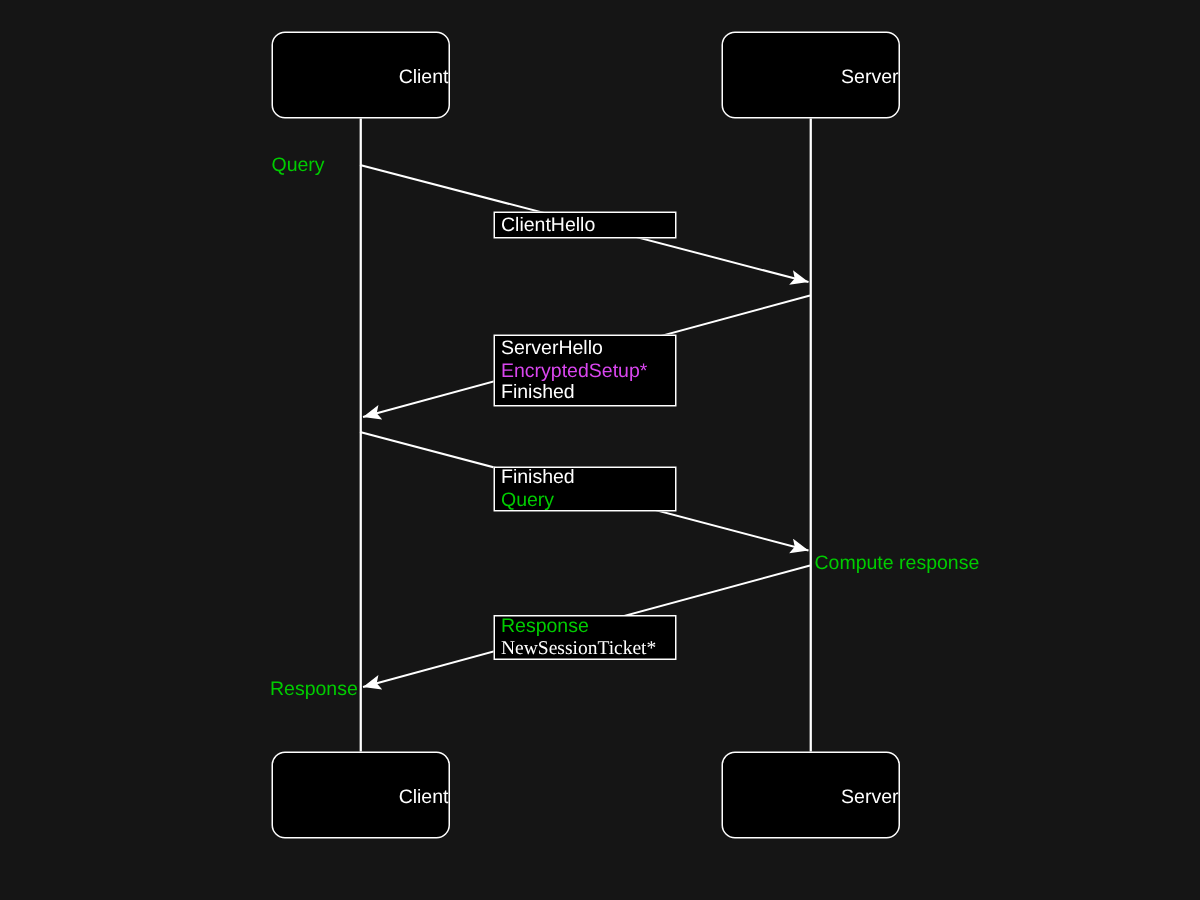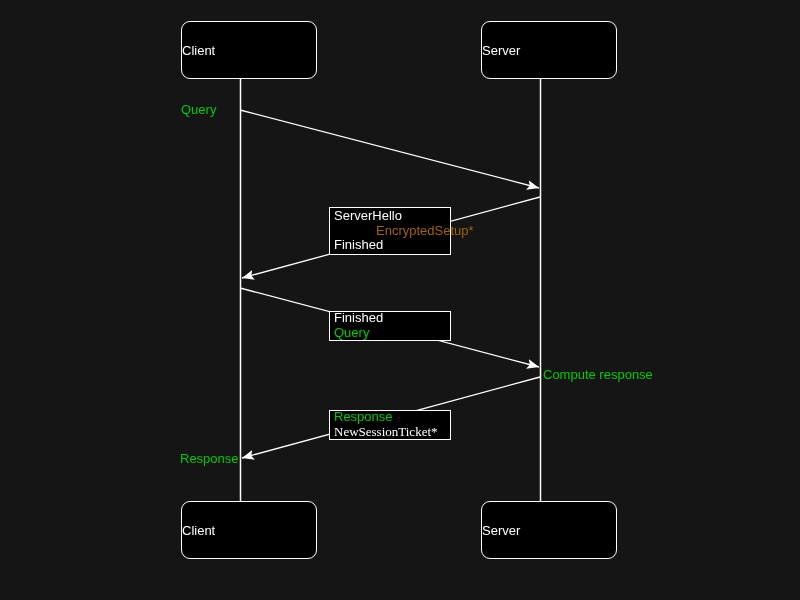--- a/index.html
+++ b/index.html
@@ -23,25 +23,25 @@
   .lines-svg {
     position: absolute; left: 0; top: 0;
     width: 800px; height: 600px;
   }
   .lines-svg line { stroke: var(--stroke); }
   .lines-svg .lifeline { stroke-width: 1.5; }
   .lines-svg .msg-arrow { stroke-width: 1.3; }
   .lines-svg marker path { fill: var(--stroke); }
   .actor-box {
     position: absolute;
-    width: 136px; height: 58px;
+    width: 119px; height: 58px;
     background: var(--box_fill);
     border: 1.2px solid var(--stroke);
     border-radius: 9px;
-    display: flex; align-items: center; justify-content: flex-start;
+    display: flex; align-items: center; justify-content: flex-end;
     color: var(--white);
     font-size: 13px;
   }
   .msg-box {
     position: absolute;
     left: 329px;
     width: 122px;
     background: var(--box_fill);
     border: 1.2px solid var(--stroke);
     display: flex; flex-direction: column; justify-content: center;
@@ -88,24 +88,27 @@
     <span>Server</span>
   </div>
 
   <div class="actor-box" style="left:181px; top:501px;">
     <span>Client</span>
   </div>
   <div class="actor-box" style="left:481px; top:501px;">
     <span>Server</span>
   </div>
 
+  <div class="msg-box" style="top:141px; height:18px;">
+    <div style="color: rgb(255, 255, 255);">ClientHello</div>
+  </div>
 
-  <div class="msg-box" style="top:207px; height:48px;">
+  <div class="msg-box" style="top:223px; height:48px;">
     <div style="color: rgb(255, 255, 255);">ServerHello</div>
-    <div style="color: #a16207; margin-left: 42px;">EncryptedSetup*</div>
+    <div style="color: #d946ef;">EncryptedSetup*</div>
     <div style="color: rgb(255, 255, 255);">Finished</div>
   </div>
 
   <div class="msg-box" style="top:311px; height:30px;">
     <div style="color: rgb(255, 255, 255);">Finished</div>
     <div style="color: rgb(0, 204, 0);">Query</div>
   </div>
 
   <div class="msg-box" style="top:410px; height:30px;">
     <div style="color: rgb(0, 204, 0);">Response</div>

